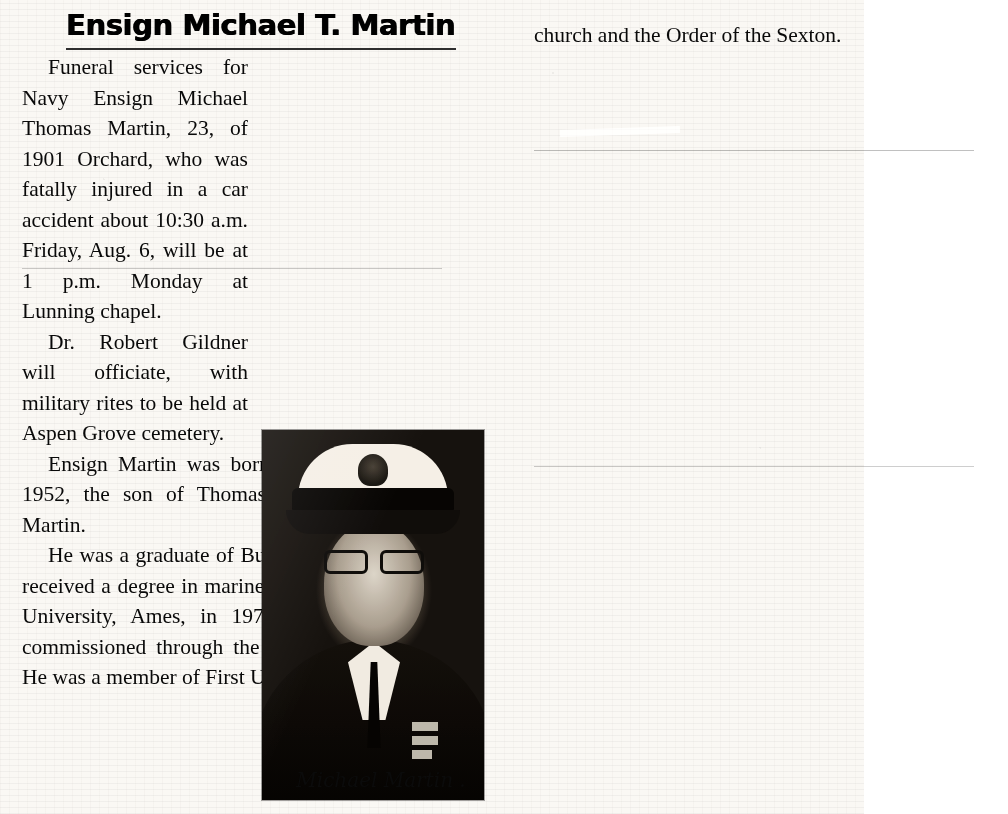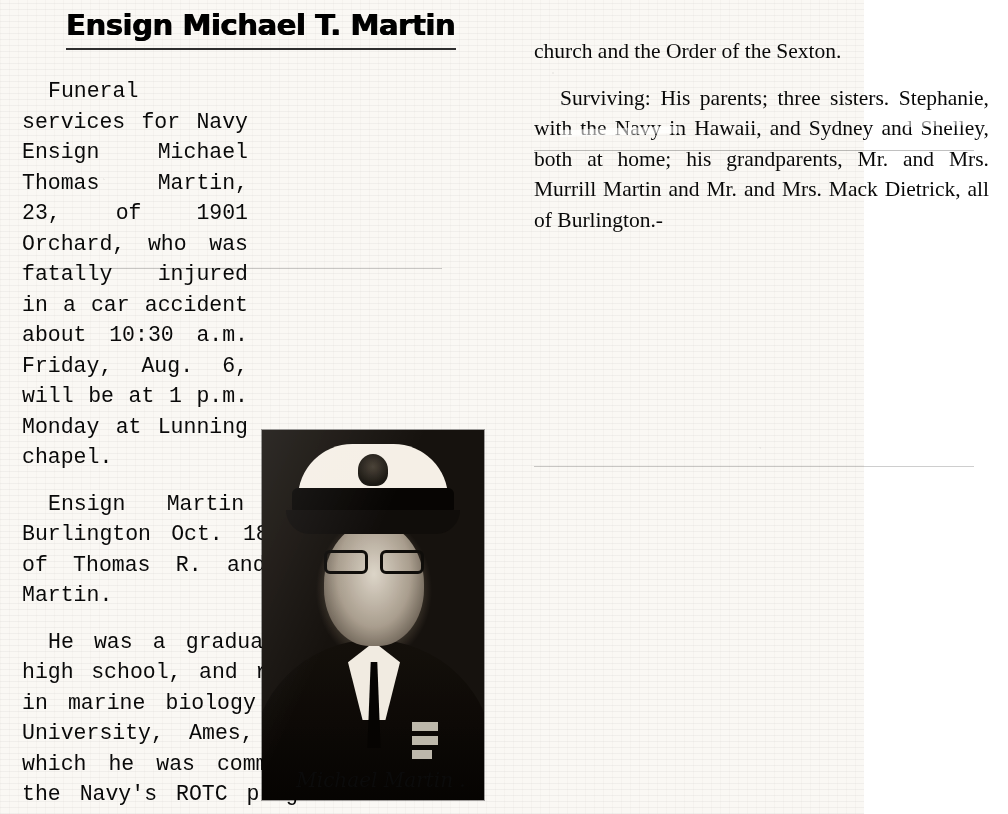--- a/index.html
+++ b/index.html
@@ -59,31 +59,30 @@
   }
   .col {
     position: absolute;
     font-size: 21.5px;
     line-height: 30.5px;
     text-align: justify;
     color: #0f0f0f;
   }
   .col-left {
     left: 22px;
-    top: 60px;
+    top: 52px;
     width: 462px;
-    font-family: Liberation Mono, monospace;
   }
   .col-right {
     left: 534px;
     top: 20px;
     width: 455px;
   }
   .col p {
-    margin: 16px 0 0 0;
+    margin: 0 0 0 0;
     text-indent: 26px;
   }
   .col p.noindent { text-indent: 0; }
   .wrap-photo {
     float: right;
     width: 222px;
     height: 368px;
     margin: 6px 0 0 14px;
     shape-outside: inset(0);
   }
@@ -242,27 +241,27 @@
 <div class="clipping">
 
   <div class="grain"></div>
 
   <div class="headline">Ensign Michael T. Martin</div>
   <div class="headline-rule"></div>
 
   <div class="col col-left">
     <div class="wrap-photo"></div>
     <p>Funeral services for Navy Ensign Michael Thomas Martin, 23, of 1901 Orchard, who was fatally injured in a car accident about 10:30 a.m. Friday, Aug. 6, will be at 1 p.m. Monday at Lunning chapel.</p>
+    <p>Dr. Robert Gildner will officiate, with military rites to be held at Aspen Grove cemetery.</p>
     <p>Ensign Martin was born in Burlington Oct. 18, 1952, the son of Thomas R. and Janet Dietrick Martin.</p>
     <p>He was a graduate of Burlington high school, and received a degree in marine biology from Iowa State University, Ames, in 1974, after which he was commissioned through the Navy's ROTC program. He was a member of First United Methodist</p>
   </div>
 
   <div class="col col-right">
     <p class="noindent">church and the Order of the Sexton.</p>
-    <p>Surviving: His parents; three sisters. Stephanie, with the Navy in Hawaii, and Sydney and Shelley, both at home; his grandparents, Mr. and Mrs. Murrill Martin and Mr. and Mrs. Mack Dietrick, all of Burlington.-</p>
   </div>
 
   <div class="photo-frame">
     <div class="photo-inner">
       <div class="shoulders"></div>
       <div class="shirt"></div>
       <div class="tie"></div>
       <div class="ribbon"></div>
       <div class="ribbon two"></div>
       <div class="ribbon three"></div>

